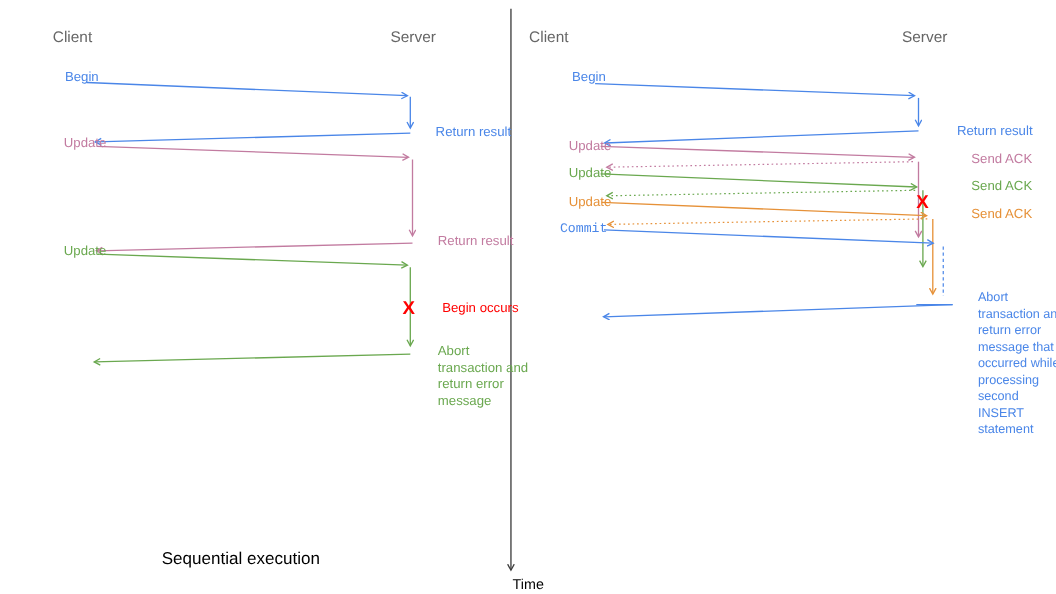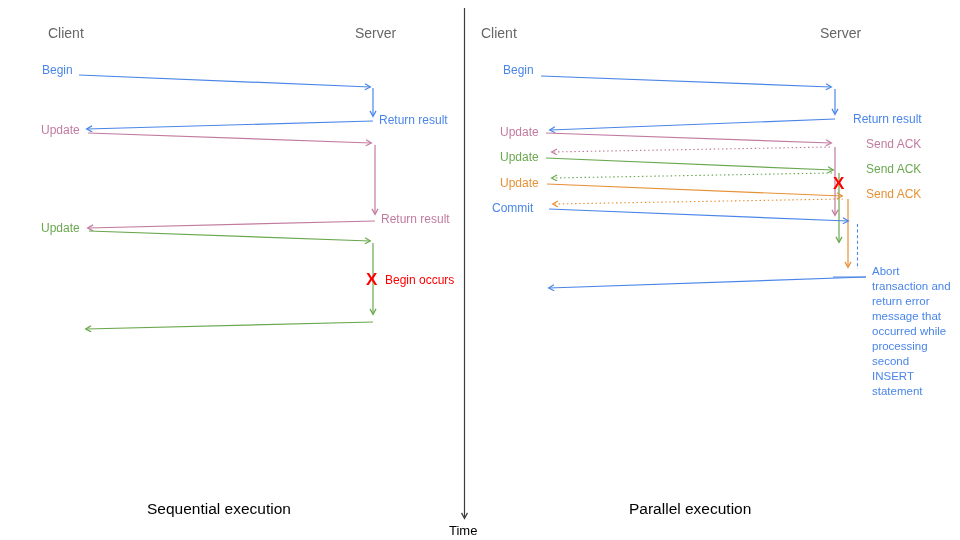--- a/index.html
+++ b/index.html
@@ -4,21 +4,21 @@
 <style>
   html,body{margin:0;padding:0;background:#ffffff;}
   #canvas{
     position:relative;
     width:960px;height:540px;
     background:#ffffff;
     font-family:"Liberation Sans", sans-serif;
     overflow:hidden;
   }
   svg.layer{position:absolute;left:0;top:0;width:960px;height:540px;}
-  .lbl{position:absolute;font-size:12px;line-height:14px;white-space:nowrap;}
+  .lbl{position:absolute;font-size:12px;line-height:14px;white-space:nowrap;margin-left:17px;}
   .hdr{position:absolute;font-size:14px;color:var(--c-header);white-space:nowrap;}
   .title{position:absolute;font-size:15.5px;color:var(--c-text);width:200px;}
   .wrapbox{white-space:normal;line-height:15px;}
   .c-blue{color:var(--c-blue);} .c-pink{color:var(--c-pink);}
   .c-green{color:var(--c-green);} .c-orange{color:var(--c-orange);}
   .c-red{color:var(--c-red);} .c-text{color:var(--c-text);text-align:right;}
   .xmark{position:absolute;font-size:17px;font-weight:800;color:var(--c-red);line-height:17px;}
   .s-blue{stroke:var(--c-blue);} .s-pink{stroke:var(--c-pink);}
   .s-green{stroke:var(--c-green);} .s-orange{stroke:var(--c-orange);}
   .s-axis{stroke:var(--c-axis);}
@@ -83,32 +83,32 @@
 
   <div class="hdr" style="left:48px;top:25px;">Client</div>
   <div class="hdr" style="left:355px;top:25px;">Server</div>
   <div class="lbl c-blue" style="left:42px;top:63px;">Begin</div>
   <div class="lbl c-blue" style="left:379px;top:113px;">Return result</div>
   <div class="lbl c-pink" style="left:41px;top:123px;">Update</div>
   <div class="lbl c-pink" style="left:381px;top:212px;">Return result</div>
   <div class="lbl c-green" style="left:41px;top:221px;">Update</div>
   <div class="xmark" style="left:366px;top:271px;">X</div>
   <div class="lbl c-red" style="left:385px;top:273px;">Begin occurs</div>
+  <div class="lbl c-green wrapbox" style="left:381px;top:312px;width:84px;">Abort transaction and return error message</div>
   <div class="title" style="left:147px;top:500px;">Sequential execution</div>
 
   <div class="hdr" style="left:481px;top:25px;">Client</div>
   <div class="hdr" style="left:820px;top:25px;">Server</div>
   <div class="lbl c-blue" style="left:503px;top:63px;">Begin</div>
   <div class="lbl c-blue" style="left:853px;top:112px;">Return result</div>
   <div class="lbl c-pink" style="left:500px;top:125px;">Update</div>
   <div class="lbl c-pink" style="left:866px;top:137px;">Send ACK</div>
   <div class="lbl c-green" style="left:500px;top:150px;">Update</div>
   <div class="lbl c-green" style="left:866px;top:162px;">Send ACK</div>
   <div class="lbl c-orange" style="left:500px;top:176px;">Update</div>
   <div class="lbl c-orange" style="left:866px;top:187px;">Send ACK</div>
-  <div class="lbl c-blue" style="left:492px;top:201px;">Commit</div>
+  <div class="lbl c-blue" style="left:492px;top:201px;font-family:Liberation Mono, monospace;">Commit</div>
   <div class="xmark" style="left:833px;top:175px;">X</div>
   <div class="lbl c-blue wrapbox" style="left:872px;top:264px;width:80px;font-size:11.5px;">Abort transaction and return error message that occurred while processing second INSERT statement</div>
-  <div class="title" style="left:629px;top:500px;">Parallel execution</div>
 
   <div class="lbl c-text" style="left:449px;top:524px;font-size:13px;">Time</div>
 
 </div>
 
 </body></html>

